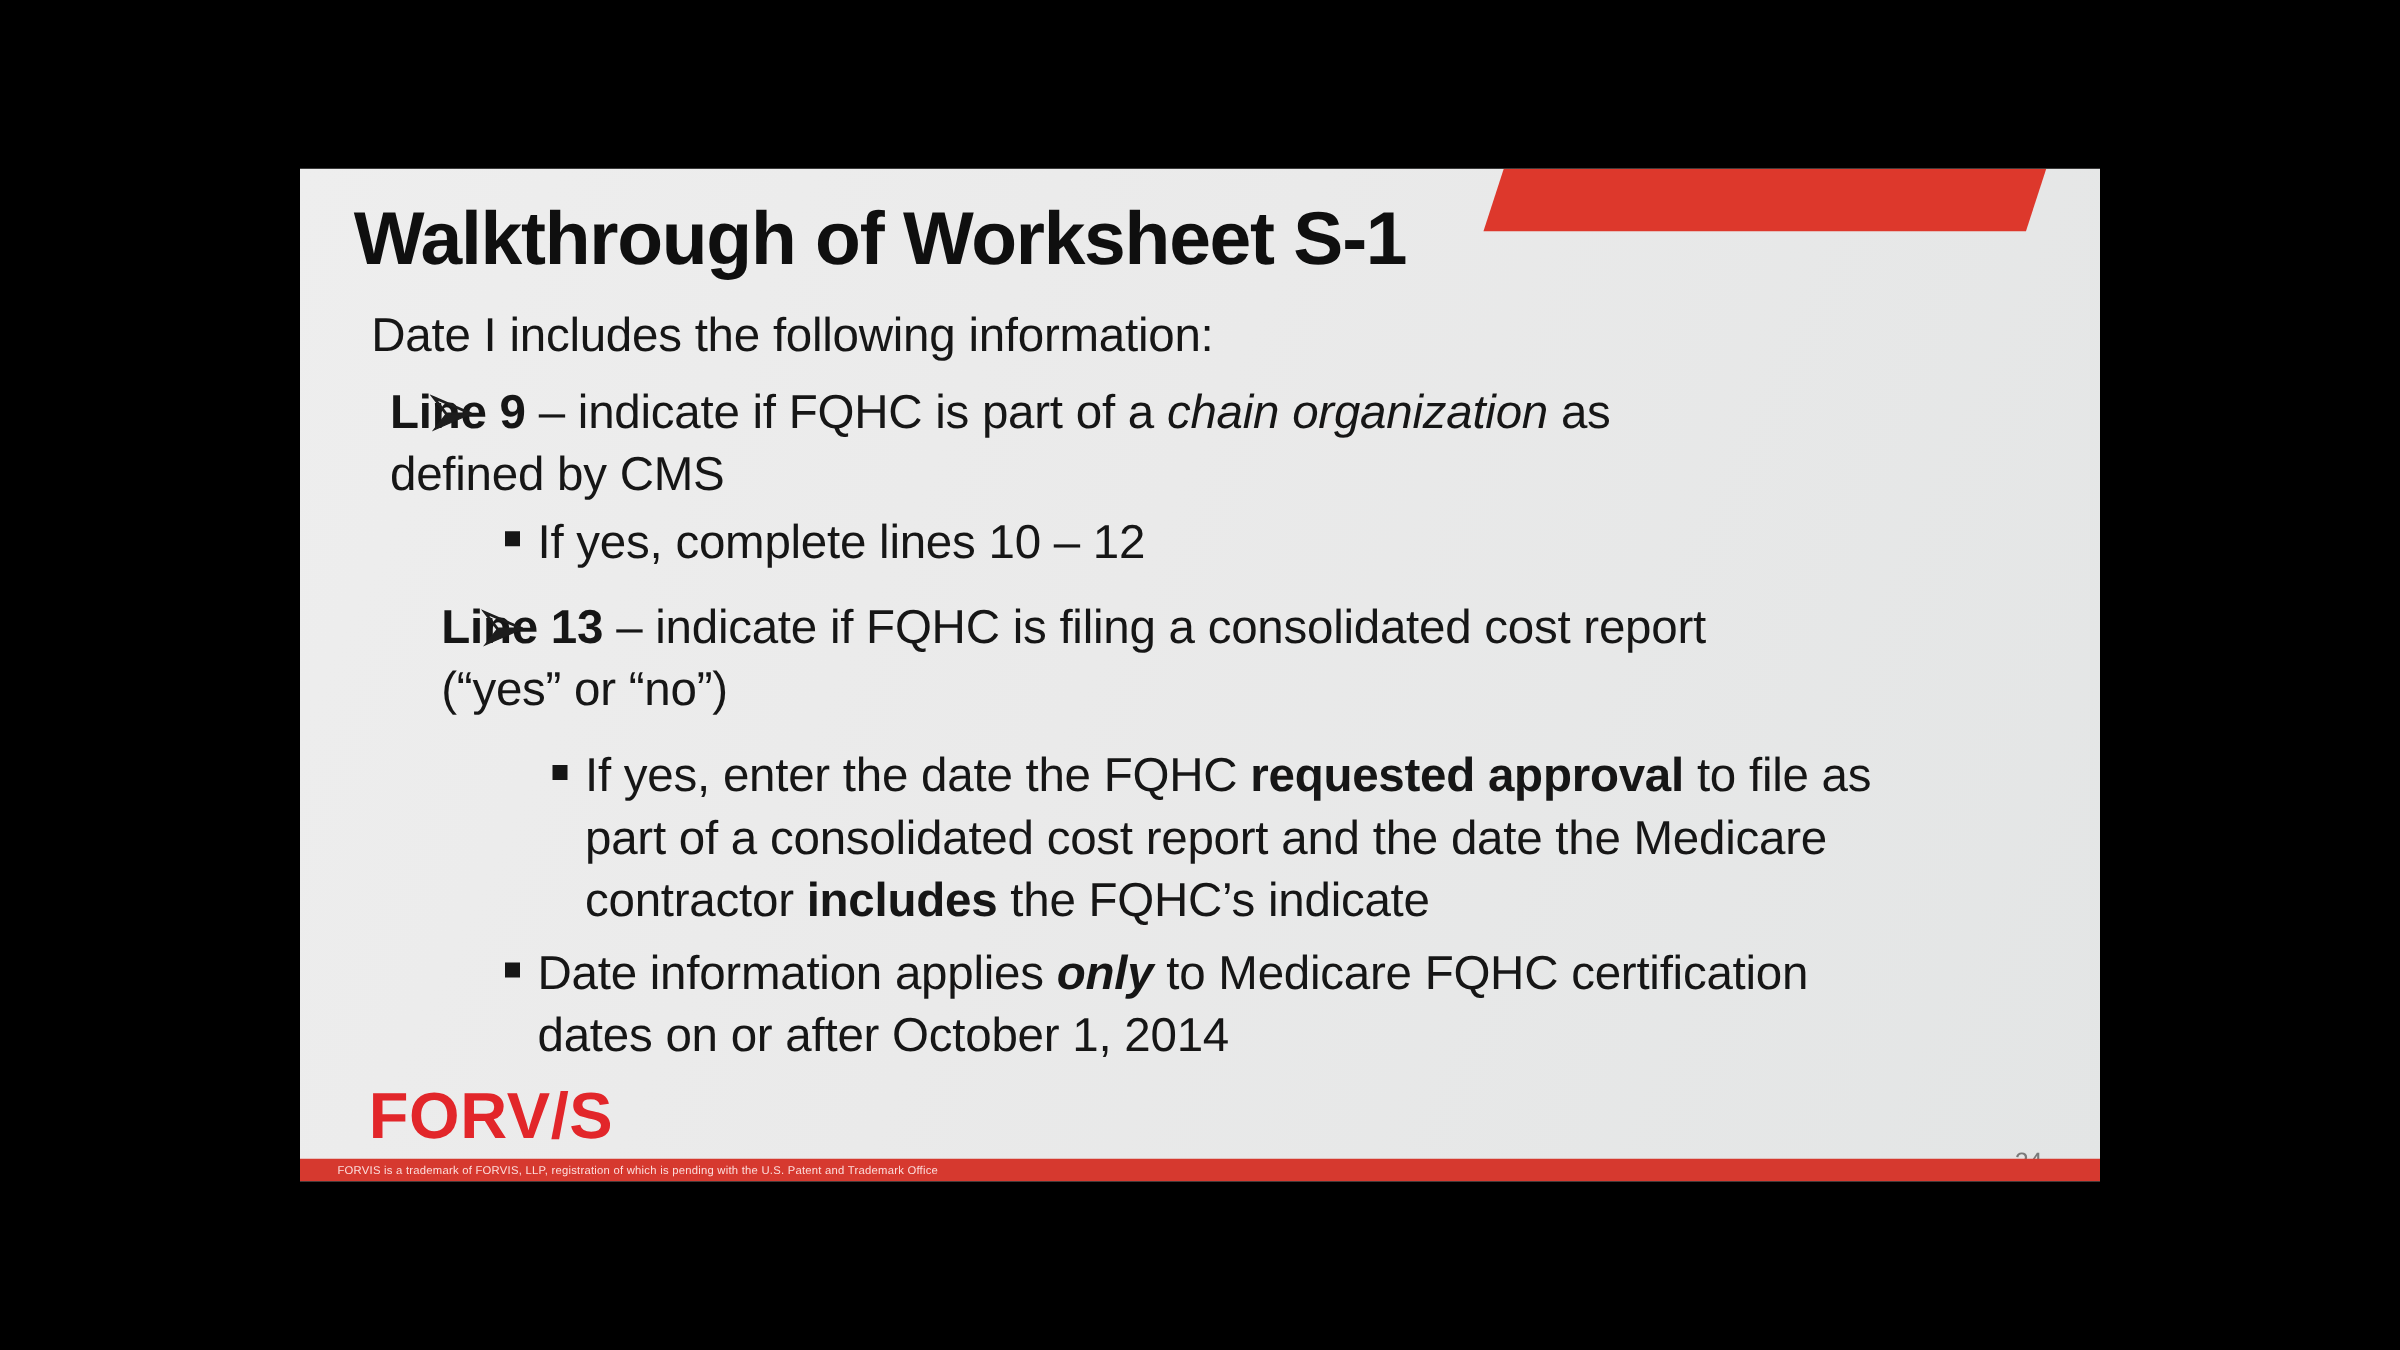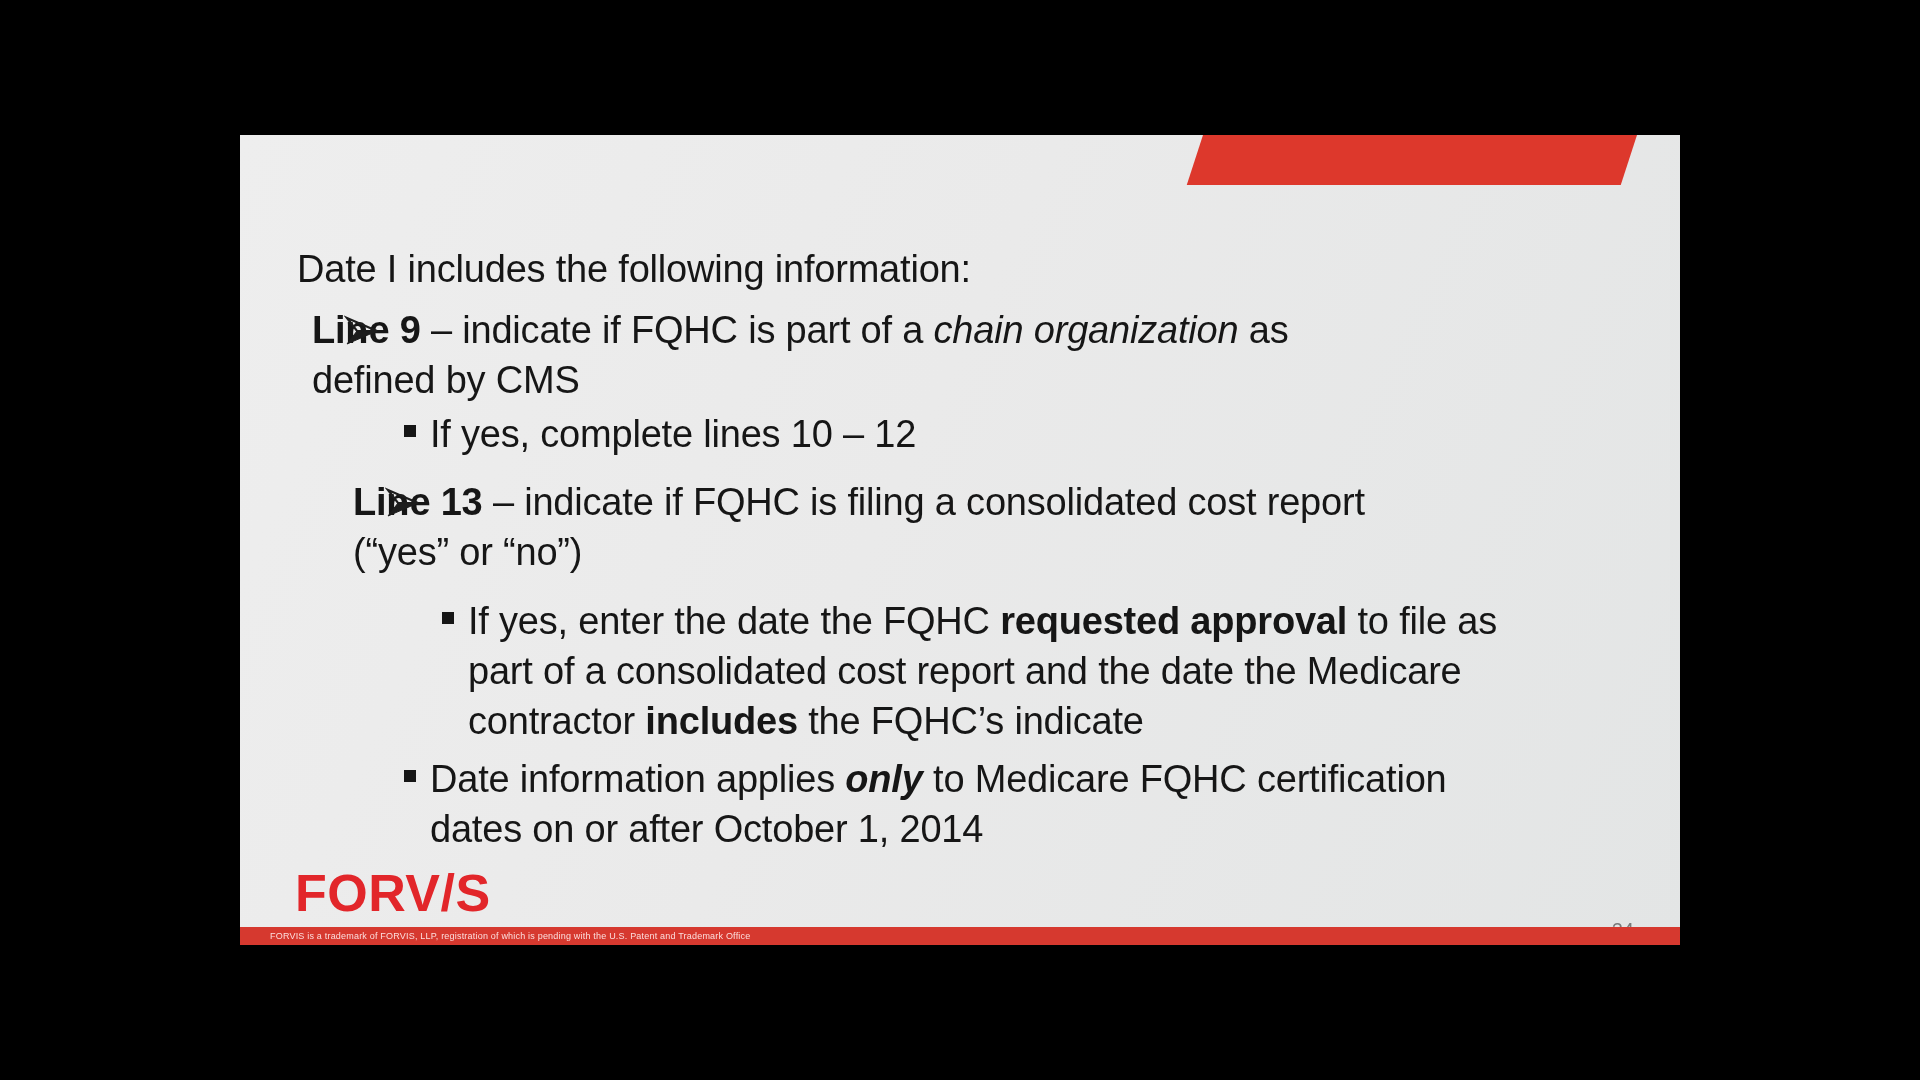--- a/index.html
+++ b/index.html
@@ -69,20 +69,21 @@
   }
 </style>
 </head>
 <body>
 
 <div class="stage">
   <div class="slide">
 
     <div class="accent"></div>
 
+    <h1 class="title">Walkthrough of Worksheet S-1</h1>
 
     <div class="body">
 
       <p class="intro">Date I includes the following information:</p>
 
       <div class="item lvl1 mb4">
         <svg class="arrow-bullet" width="36" height="32" viewBox="0 0 36 32">
           <polygon points="3,3 33,16 13,16" fill="none" stroke="#1d1d1d" stroke-width="2.2" stroke-linejoin="miter"></polygon>
           <polygon points="13,16 33,16 3,29" fill="#1d1d1d" stroke="#1d1d1d" stroke-width="1"></polygon>
         </svg>

